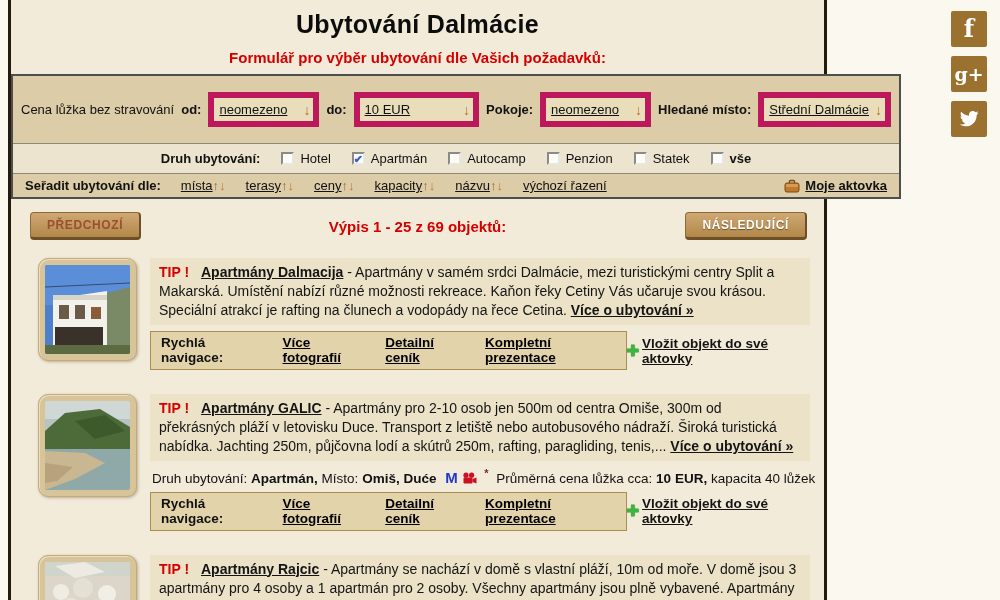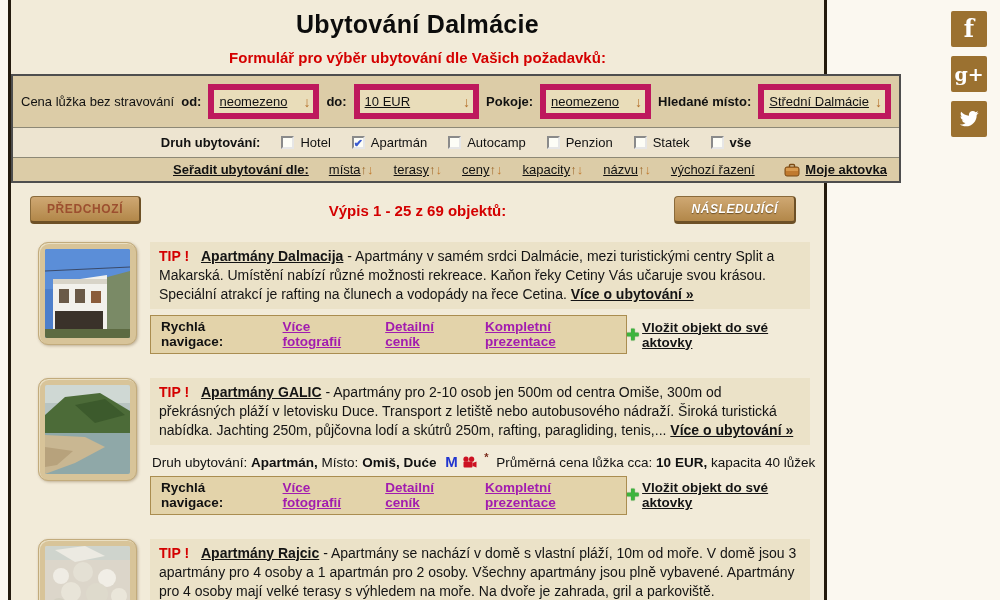--- a/index.html
+++ b/index.html
@@ -19,21 +19,21 @@
   .page-title{
     margin:10px 0 0;text-align:center;
     font-size:25px;font-weight:bold;color:#0c0c0c;letter-spacing:.3px;
   }
   .form-heading{
     margin-top:10px;text-align:center;
     font-size:15px;font-weight:bold;color:#d40000;
   }
   
   .filter-form{width:890px;margin:8px auto 0;border:2px solid #4e4e4e;box-sizing:border-box;}
-  .frow{display:flex;align-items:center;justify-content:center;gap:7px;padding:8px 8px;font-size:13px;}
+  .frow{display:flex;align-items:center;justify-content:center;gap:7px;padding:16px 8px;font-size:13px;}
   .frow.tan{background:#dccca7;}
   .frow.light{background:#ede4d0;border-top:1px solid #8d8876;border-bottom:1px solid #8d8876;padding:7px 8px;}
   .flabel{white-space:nowrap;}
   .flabel.b{font-weight:bold;}
   .sel{
     display:inline-flex;justify-content:space-between;align-items:center;
     background:#e9ddba;border:6px solid #be185d;height:21px;
     padding:1px 3px 1px 5px;box-sizing:content-box;cursor:pointer;
   }
   .sel .val{text-decoration:underline;font-size:13px;white-space:nowrap;}
@@ -42,39 +42,39 @@
   .cb{display:inline-flex;align-items:center;gap:6px;margin-left:14px;cursor:pointer;}
   .cb-box{
     width:13px;height:13px;background:#fdfdf6;box-sizing:border-box;
     border-top:2px solid #8a8a8a;border-left:2px solid #8a8a8a;
     border-bottom:2px solid #e6e6e6;border-right:2px solid #e6e6e6;
     font-size:11px;line-height:10px;color:#3b5bd0;font-weight:bold;text-align:center;
   }
   .cb-box .mark{visibility:hidden;}
   .cb-box.checked .mark{visibility:visible;}
   .sort-row{justify-content:flex-start;gap:20px;padding:4px 12px;}
-  .sort-label{font-weight:bold;margin-left:148px;white-space:nowrap;text-decoration:underline;}
+  .sort-label{font-weight:bold;white-space:nowrap;}
   .sort-link{white-space:nowrap;cursor:pointer;}
   .sort-link .txt{text-decoration:underline;color:#111;}
   .arrow-up{color:#9a6426;font-weight:bold;}
   .arrow-down{color:#c07a2e;font-weight:bold;}
   .aktovka{margin-left:auto;display:inline-flex;align-items:center;gap:5px;font-weight:bold;}
   .aktovka .txt{text-decoration:underline;cursor:pointer;}
   
   .info{margin:24px 10px 0;text-align:center;font-size:14px;}
   .pager{position:relative;margin-top:13px;height:30px;}
   .btn{
     position:absolute;top:0;height:28px;padding:0 16px;
     background:linear-gradient(180deg,#cfa873 0%,#b28749 100%);
     border:1px solid #8a6a3a;border-bottom:3px solid #6d5026;border-right:2px solid #6d5026;
     border-radius:4px;font-family:"Liberation Sans",sans-serif;
     font-size:12px;font-weight:bold;letter-spacing:.6px;cursor:pointer;
   }
   .btn-prev{left:19px;color:#9c4f2f;}
-  .btn-next{right:28px;color:#fff;text-shadow:0 1px 1px #6d5026;font-style:italic;}
+  .btn-next{right:17px;color:#fff;text-shadow:0 1px 1px #6d5026;}
   .status{line-height:30px;text-align:center;color:#d40000;font-weight:bold;font-size:15px;}
   
   .listings{padding:0 14px 0 27px;}
   .listing{display:flex;margin-top:24px;}
   .listing:first-child{margin-top:16px;}
   .photo-frame{
     width:99px;height:103px;flex:0 0 99px;background:#d8c499;
     border:1px solid #c2ab7c;border-radius:10px;padding:6px;box-sizing:border-box;
     box-shadow:inset 1px 1px 0 #eadfc2,1px 1px 3px rgba(90,60,20,.35);cursor:pointer;
   }
@@ -87,21 +87,21 @@
   .meta b{font-weight:bold;}
   .m-icon{color:#2135cf;font-weight:bold;font-size:15px;margin-left:5px;}
   .m-dot{color:#d42222;font-weight:bold;font-size:15px;margin-right:1px;}
   .cam-icon{margin:0 1px;vertical-align:-2px;}
   .ast{color:#7a2a1a;vertical-align:super;font-size:11px;margin:0 4px 0 2px;font-weight:bold;}
   .navrow{margin-top:6px;display:flex;justify-content:space-between;align-items:center;}
   .qnav{
     background:#e3d3aa;border:1px solid #aa8d50;padding:3px 10px 4px;
     font-size:13.5px;font-weight:bold;display:inline-flex;gap:19px;align-items:center;
   }
-  .qnav .qlink{text-decoration:underline;color:#a21caf;cursor:pointer;}
+  .qnav .qlink{text-decoration:underline;color:#000000;cursor:pointer;}
   .add{font-size:13.5px;font-weight:bold;display:inline-flex;align-items:center;gap:3px;}
   .add .txt{text-decoration:underline;color:#141414;cursor:pointer;}
   .plus{color:#3db43d;font-size:15px;font-weight:bold;text-shadow:0 0 1px #1a7a1a;}
   
   .social{position:absolute;right:13px;top:11px;display:flex;flex-direction:column;gap:9px;}
   .social-btn{
     width:36px;height:36px;background:#9b7130;color:#fff;cursor:pointer;
     display:flex;align-items:center;justify-content:center;border-radius:2px;
   }
   .fb-glyph{font-family:"DejaVu Serif",serif;font-weight:bold;font-size:24px;line-height:1;}

